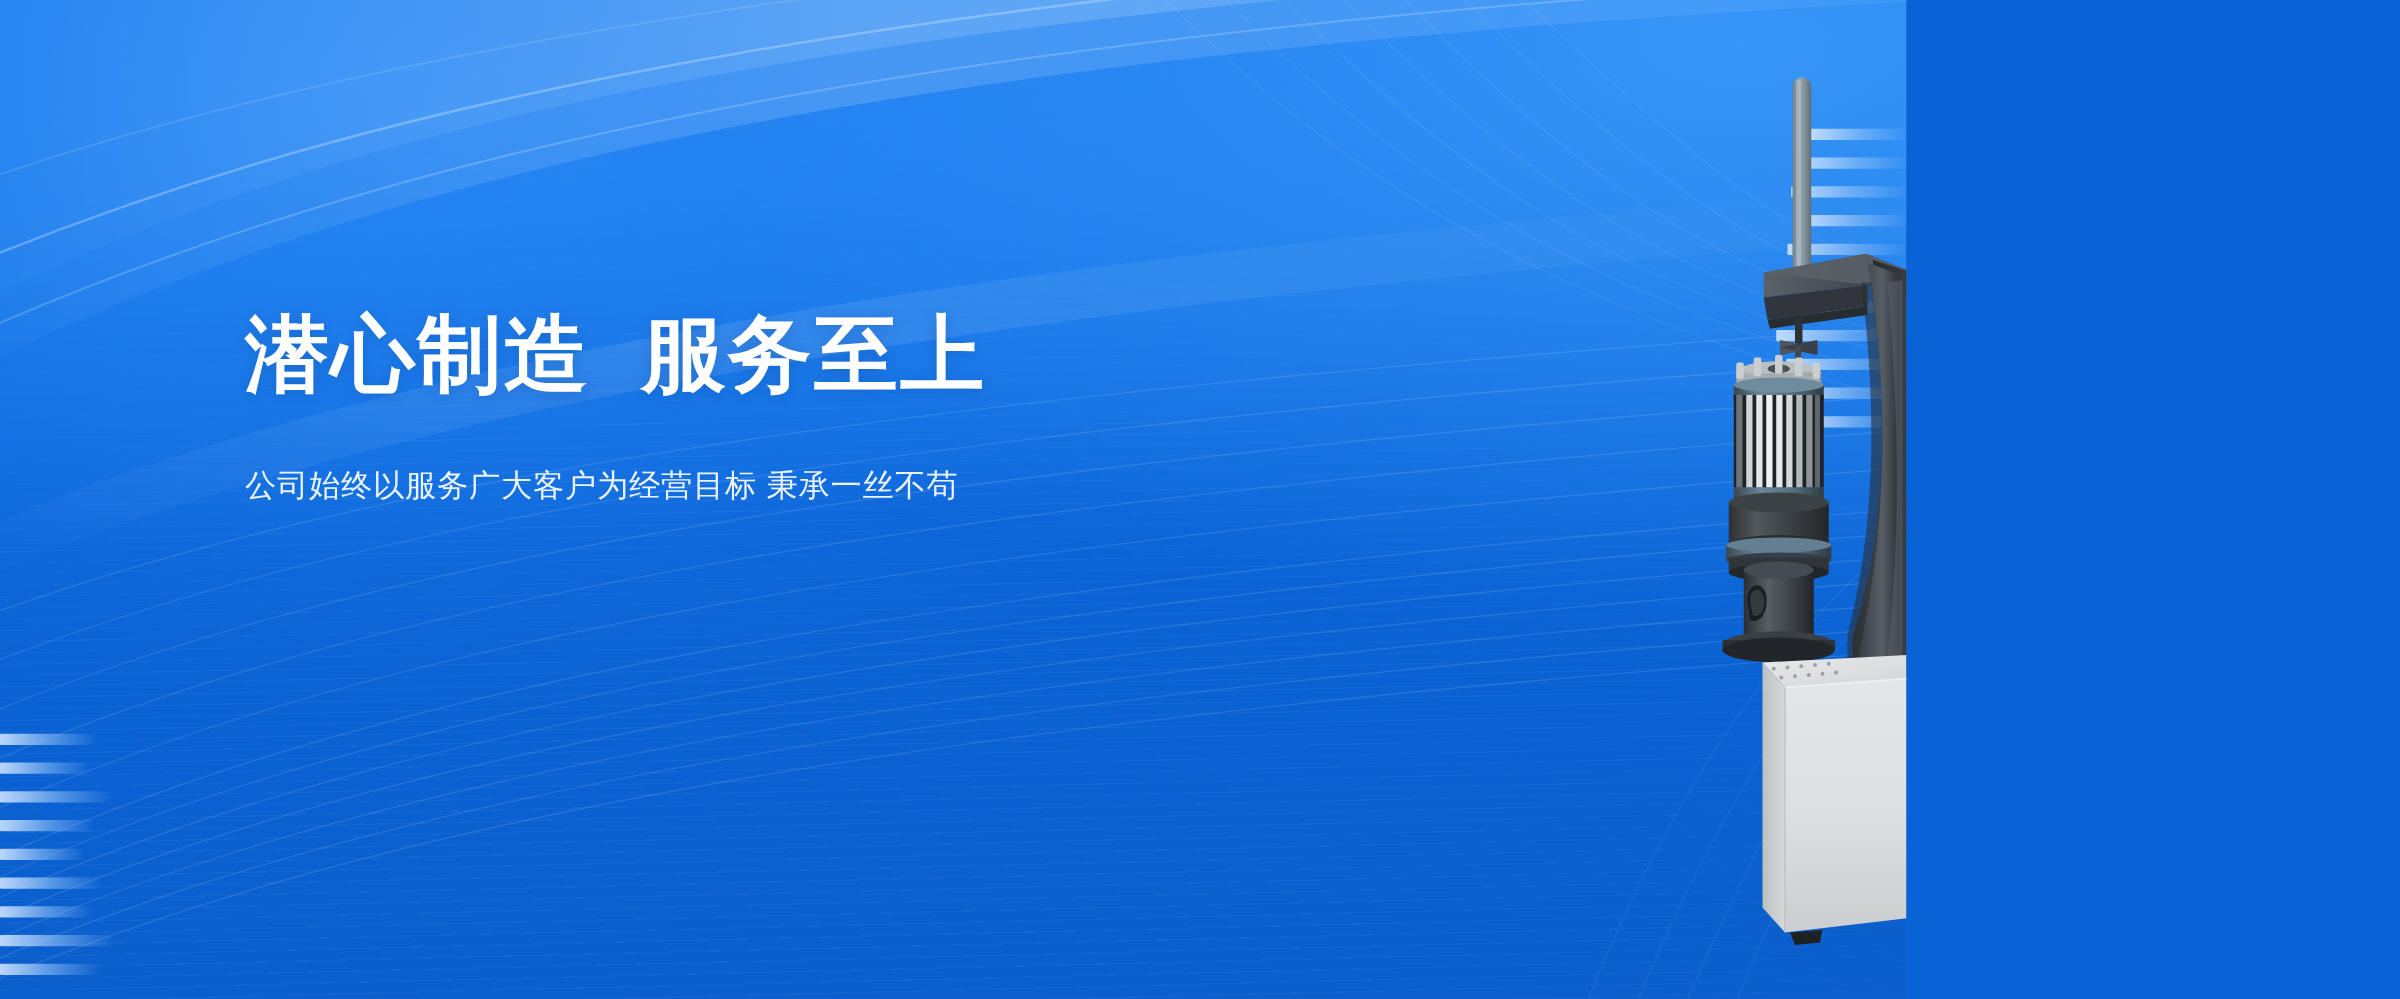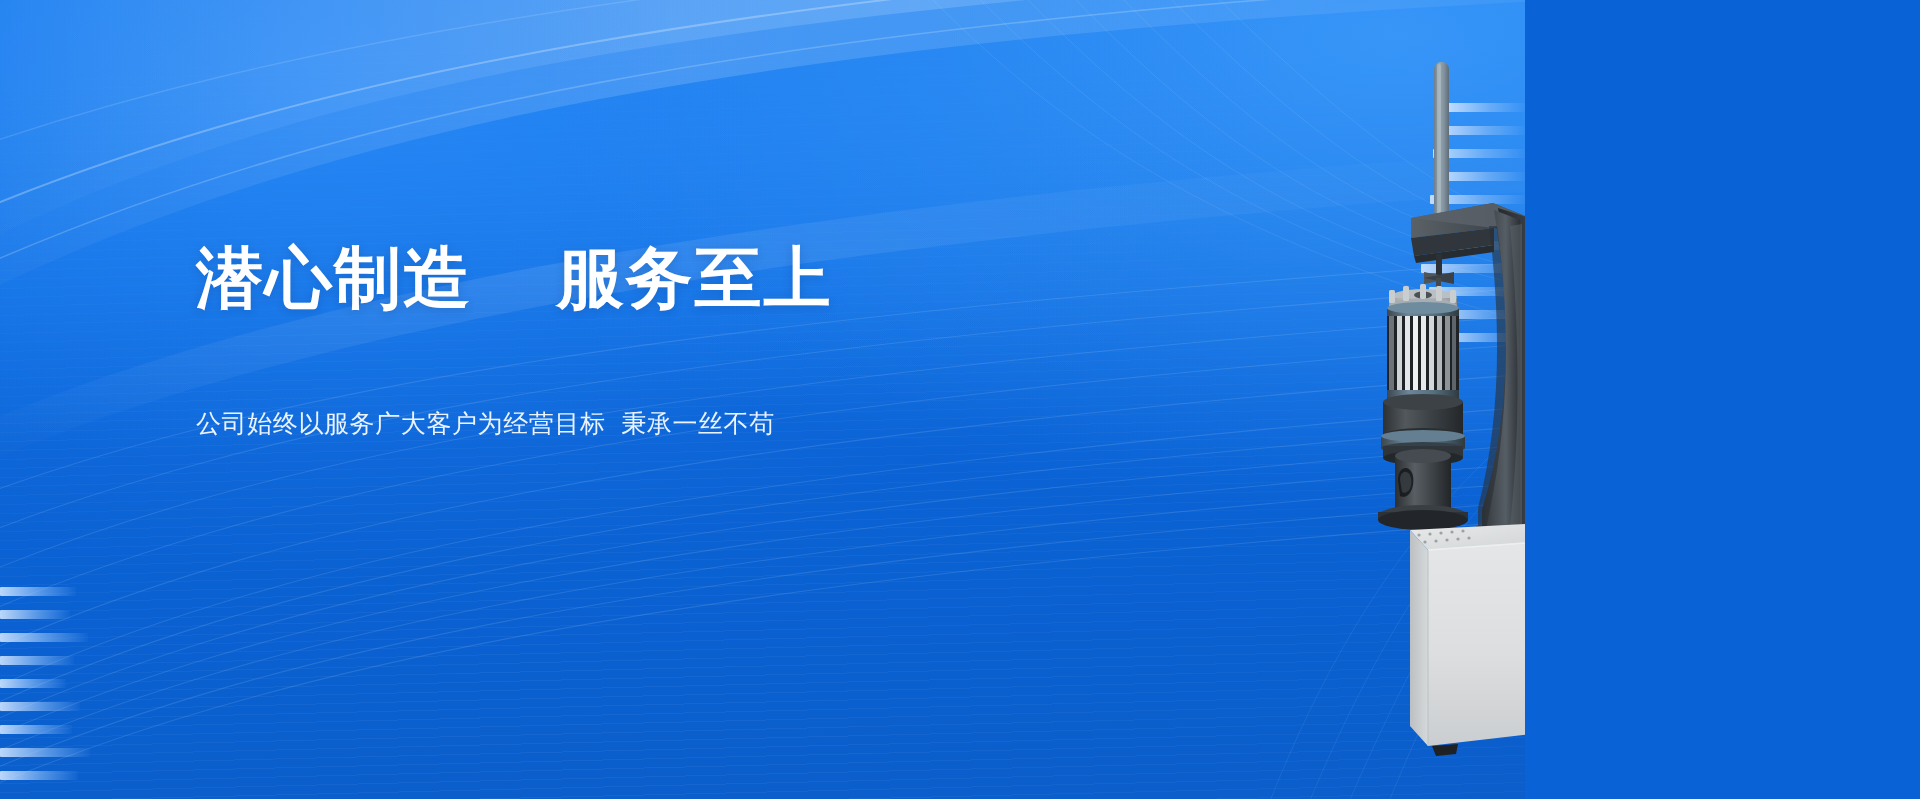--- a/index.html
+++ b/index.html
@@ -14,21 +14,20 @@
   .banner {
     position: relative;
     width: 1525px;
     height: 799px;
     overflow: hidden;
     background: #0a6ae0;
     background-image:
       radial-gradient(120% 90% at 18% 8%, #1a7df0 0%, rgba(26,125,240,0) 55%),
       radial-gradient(140% 120% at 92% 4%, #2a8cf5 0%, rgba(42,140,245,0) 50%),
       linear-gradient(178deg, #0f72e8 0%, #0a63d6 52%, #0b5ecb 100%);
-    font-family: Liberation Mono, monospace;
   }
 
   
   .bg-waves { position: absolute; inset: 0; pointer-events: none; }
   .bg-waves svg { position: absolute; inset: 0; width: 100%; height: 100%; display: block; }
 
   
   .fiber {
     position: absolute;
     left: 0; right: 0; top: 0; bottom: 0;
@@ -64,21 +63,21 @@
   }
   .sub {
     margin: 0;
     padding-top: 46px;
     color: #eaf3ff;
     font-size: 25px;
     line-height: 1.82;
     font-weight: 400;
     letter-spacing: 0.6px;
   }
-  .sub-line { display: block; white-space: pre; margin-top: 36px; }
+  .sub-line { display: block; white-space: pre; }
 
   
   .bars { position: absolute; pointer-events: none; }
   .bars .bar {
     height: 9px;
     border-radius: 1px;
     margin-bottom: 14px;
   }
   .bars-right { right: 0px; top: 103px; width: 120px; }
   .bars-right .bar {

